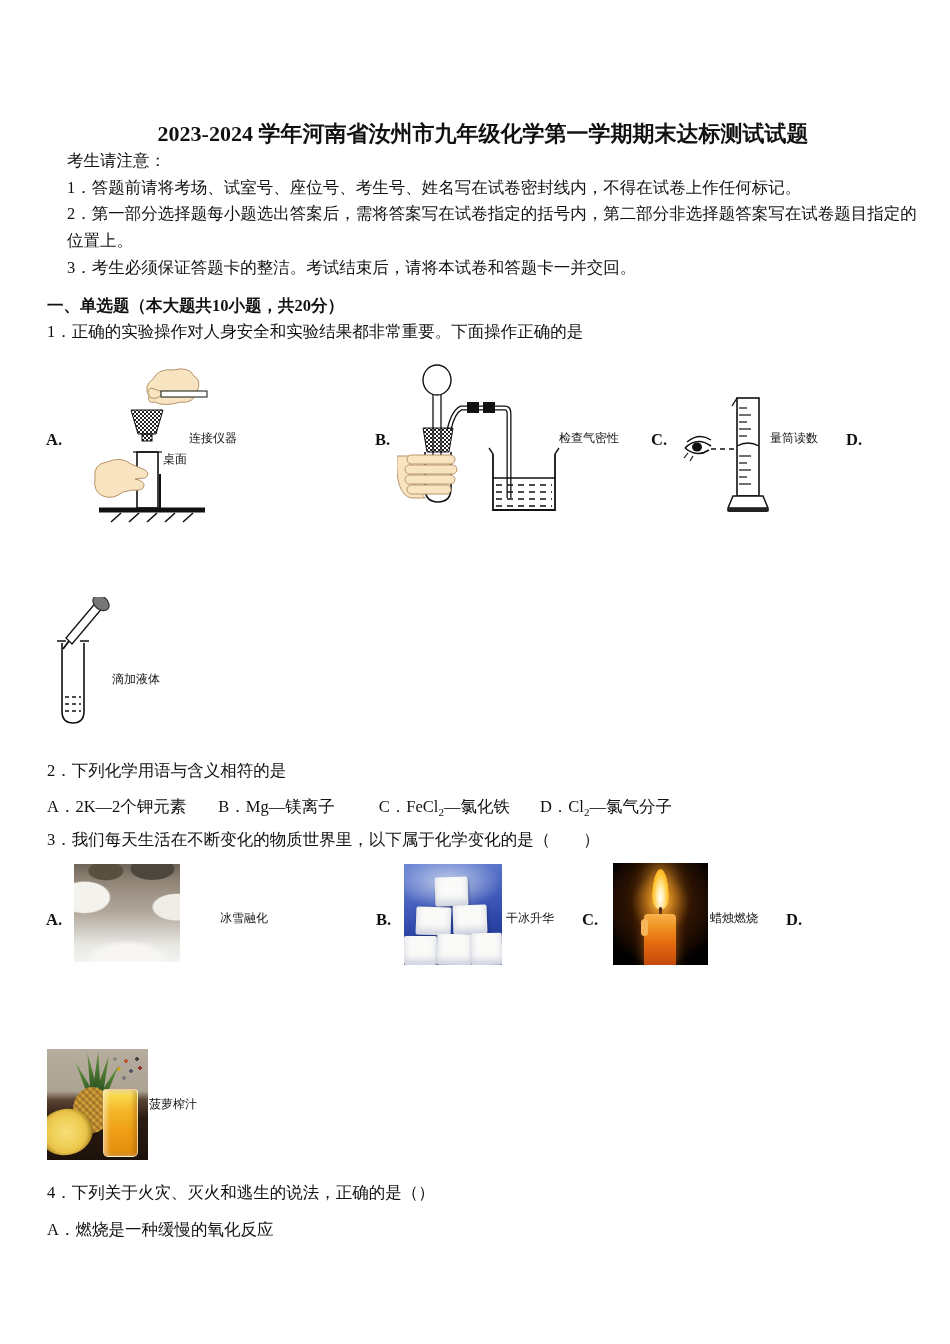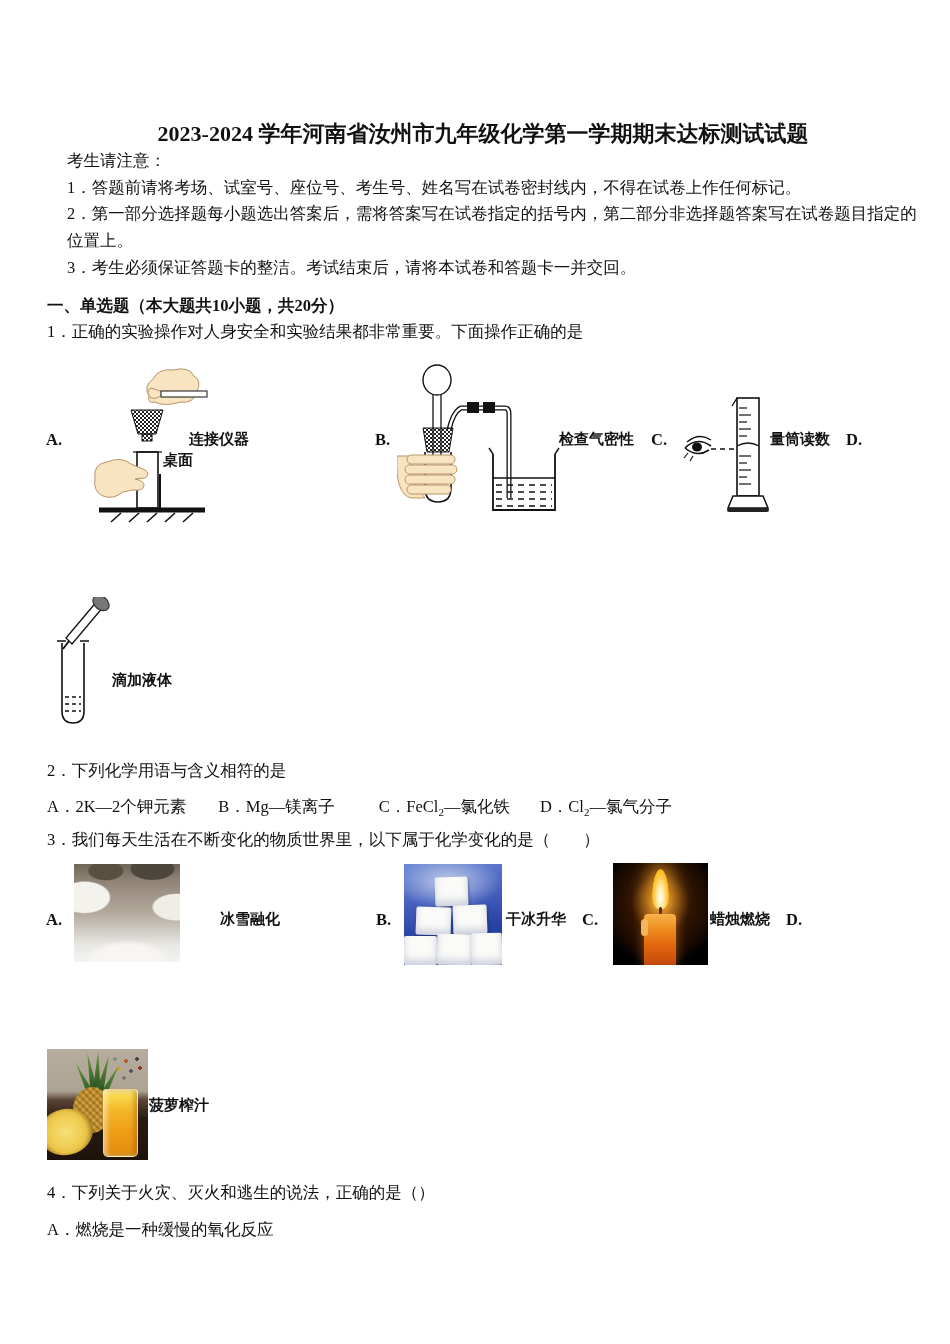--- a/index.html
+++ b/index.html
@@ -4,21 +4,21 @@
 <style>
   html,body{margin:0;padding:0;background:#ffffff;}
   .page{position:relative;width:950px;height:1344px;background:#fff;overflow:hidden;
         font-family:"Liberation Serif","DejaVu Serif",serif;color:var(--ink,#111);}
   .abs{position:absolute;}
   .title{top:111px;left:0;width:100%;text-align:center;font-size:22px;font-weight:700;margin:8px;}
   .notice{top:148px;left:47px;width:860px;font-size:16.5px;line-height:26.7px;margin-left:20px;}
   .notice p{margin:0;}
   .line{font-size:16.5px;line-height:21px;margin:0;white-space:nowrap;}
   .letter{font-size:16.5px;font-weight:700;white-space:nowrap;}
-  .cap{font-size:15px;font-weight:700;white-space:nowrap;}
+  .cap{font-size:12px;font-weight:400;white-space:nowrap;}
   sub{font-size:11px;}
   .q2row{left:47px;top:796px;display:flex;font-size:16.5px;white-space:nowrap;}
   .photo{overflow:hidden;}
   
   .photo-snow{
     background:
       radial-gradient(42px 26px at 10% 34%, #f4f2ec 58%, rgba(244,242,236,0) 63%),
       radial-gradient(40px 22px at 97% 44%, #f0ede6 58%, rgba(240,237,230,0) 63%),
       radial-gradient(30px 16px at 30% 7%, #57503f 55%, rgba(87,80,63,0) 62%),
       radial-gradient(36px 18px at 74% 5%, #4d463c 58%, rgba(77,70,60,0) 64%),

